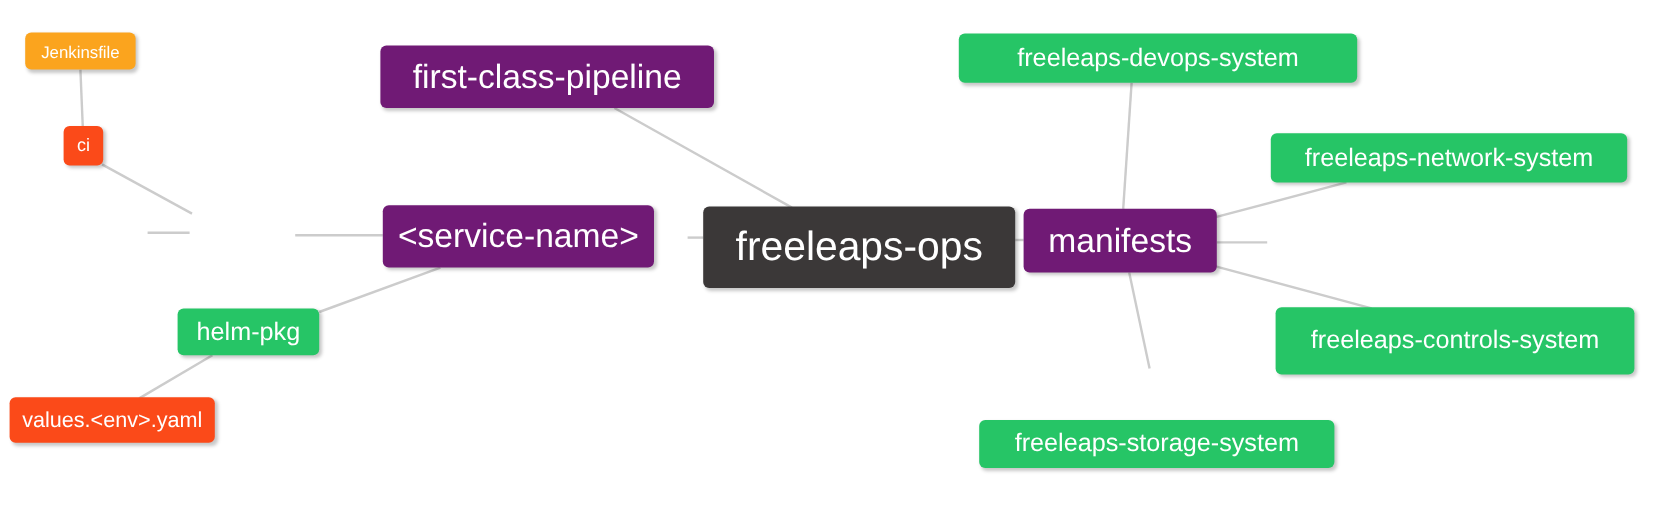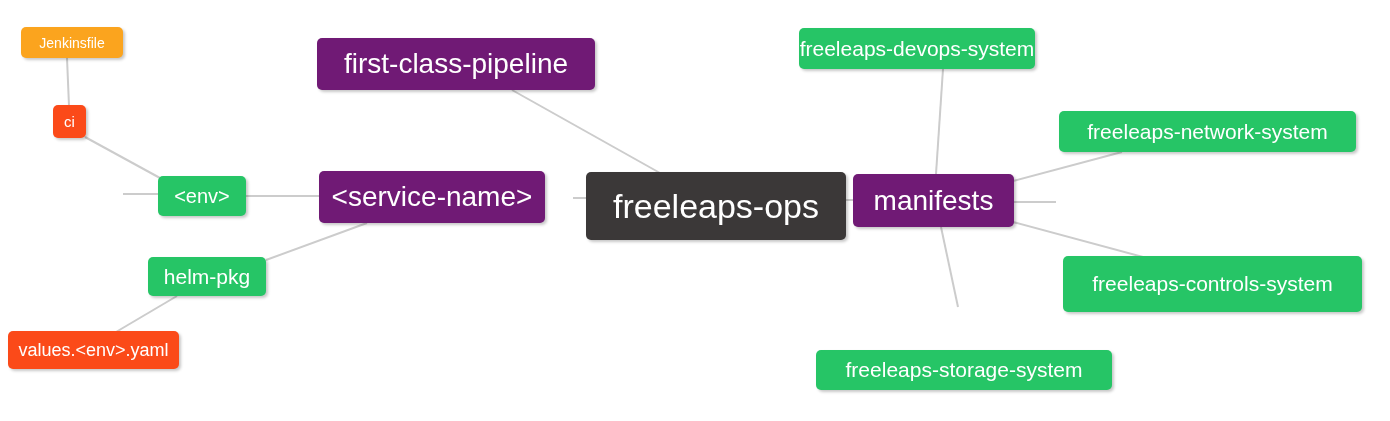--- a/index.html
+++ b/index.html
@@ -41,31 +41,31 @@
     cursor: pointer;
     user-select: none;
   }
   .c-orange { background: #FBA41E; }
   .c-red    { background: #FB4A19; }
   .c-green  { background: #26C566; }
   .c-blue   { background: #701a75; }
   .c-dark   { background: #3B3838; }
 
   
-  .n-jenkinsfile { left: 21px;   top: 27px;  width: 102px;  height: 31px; font-size: 14px; }
+  .n-jenkinsfile { left: 21px;   top: 27px;  width: 92px;  height: 31px; font-size: 14px; }
   .n-ci          { left: 53px;   top: 105px; width: 33px;  height: 33px; font-size: 15px; }
   .n-argo-app    { left: 31px;   top: 177px; width: 92px;  height: 34px; font-size: 16px; }
   .n-env         { left: 158px;  top: 176px; width: 88px;  height: 40px; font-size: 20px; }
   .n-helm-pkg    { left: 148px;  top: 257px; width: 118px; height: 39px; font-size: 21px; }
   .n-values      { left: 8px;    top: 331px; width: 171px; height: 38px; font-size: 18px; }
   .n-pipeline    { left: 317px;  top: 38px;  width: 278px; height: 52px; font-size: 28px; }
   .n-service     { left: 319px;  top: 171px; width: 226px; height: 52px; font-size: 28px; }
   .n-ops         { left: 586px;  top: 172px; width: 260px; height: 68px; font-size: 34px; }
   .n-manifests   { left: 853px;  top: 174px; width: 161px; height: 53px; font-size: 28px; }
-  .n-devops      { left: 799px;  top: 28px;  width: 236px; height: 41px; font-size: 21px; }
+  .n-devops      { left: 799px;  top: 28px;  width: 332px; height: 41px; font-size: 21px; }
   .n-network     { left: 1059px; top: 111px; width: 297px; height: 41px; font-size: 21px; }
   .n-monitoring  { left: 1056px; top: 184px; width: 327px; height: 41px; font-size: 21px; }
   .n-controls    { left: 1063px; top: 256px; width: 299px; height: 56px; font-size: 21px; }
   .n-storage     { left: 816px;  top: 307px; width: 296px; height: 40px; font-size: 21px; margin-top: 43px; }
 </style>
 </head>
 <body>
 
 <div class="canvas">
 
@@ -81,21 +81,20 @@
     <line x1="846" y1="200" x2="853" y2="200"></line>
     <line x1="943" y1="69" x2="936" y2="174"></line>
     <line x1="1013" y1="181" x2="1122" y2="152"></line>
     <line x1="1014" y1="202" x2="1056" y2="202"></line>
     <line x1="1013" y1="222" x2="1143" y2="257"></line>
     <line x1="941" y1="227" x2="958" y2="307"></line>
   </svg>
 
   <div class="node c-orange n-jenkinsfile">Jenkinsfile</div>
   <div class="node c-red    n-ci">ci</div>
-  <div class="node c-green  n-env">&lt;env&gt;</div>
   <div class="node c-green  n-helm-pkg">helm-pkg</div>
   <div class="node c-red    n-values">values.&lt;env&gt;.yaml</div>
   <div class="node c-blue   n-pipeline">first-class-pipeline</div>
   <div class="node c-blue   n-service">&lt;service-name&gt;</div>
   <div class="node c-dark   n-ops">freeleaps-ops</div>
   <div class="node c-blue   n-manifests">manifests</div>
   <div class="node c-green  n-devops">freeleaps-devops-system</div>
   <div class="node c-green  n-network">freeleaps-network-system</div>
   <div class="node c-green  n-controls">freeleaps-controls-system</div>
   <div class="node c-green  n-storage">freeleaps-storage-system</div>

